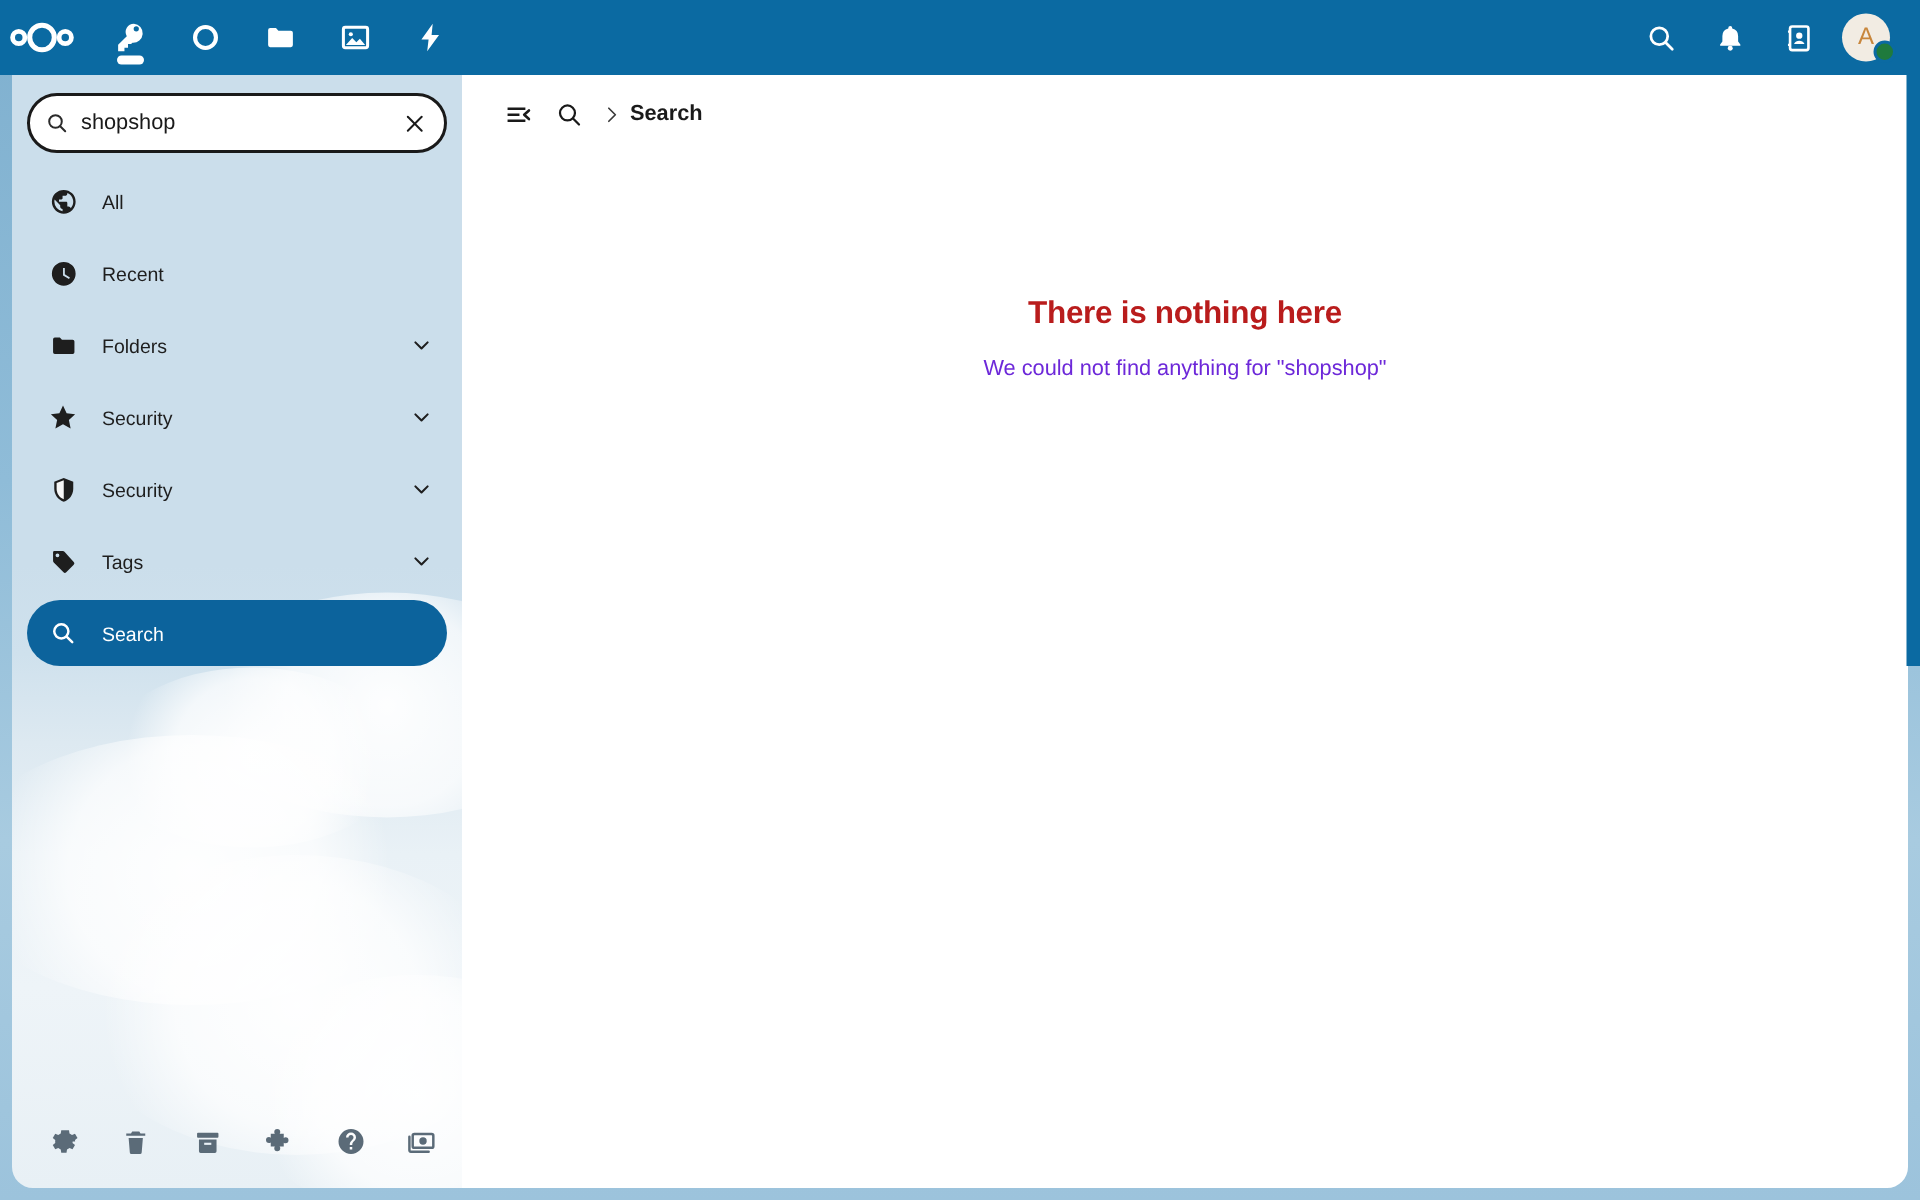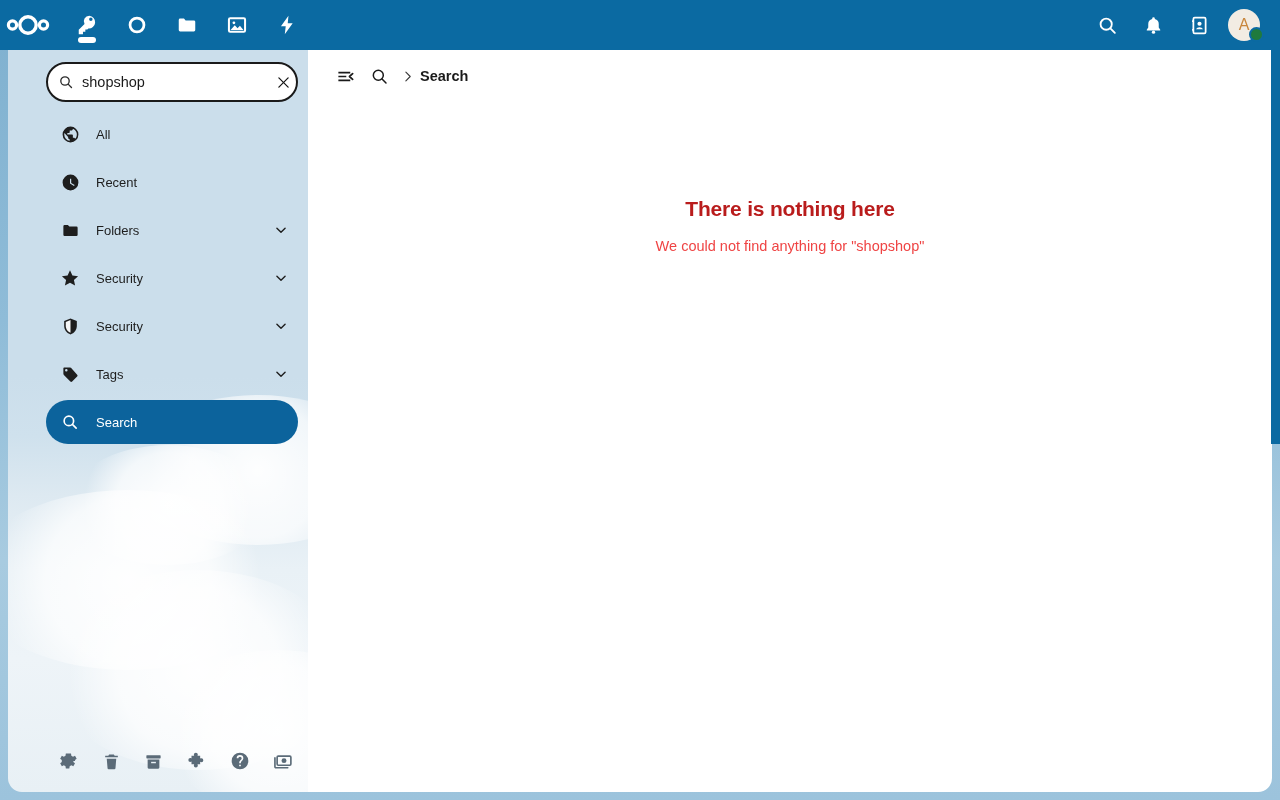--- a/index.html
+++ b/index.html
@@ -65,21 +65,20 @@
     overflow: hidden; display: flex; z-index: 10;
   }
 
   
   #sidebar {
     width: 300px; height: 742px; flex: 0 0 300px;
     position: relative; overflow: hidden;
     background: linear-gradient(180deg,
       #cbdeeb 0%, #cbdeeb 44%, #cfe1ed 52%,
       #dde9f1 60%, #e9f1f6 70%, #eef4f8 82%, #e8f0f5 100%);
-    padding-left: 28px;
   }
   
   .cloud {
     position: absolute; border-radius: 50%;
     background: radial-gradient(circle, rgba(255,255,255,0.96) 0%,
        rgba(255,255,255,0.72) 45%, rgba(255,255,255,0) 72%);
     pointer-events: none;
   }
   .c1 { width: 260px; height: 150px; left: 120px; top: 345px; }
   .c2 { width: 200px; height: 120px; left: 60px;  top: 395px; }
@@ -146,21 +145,21 @@
             justify-content: center; }
   .bc-current {
     font-size: 14.5px; font-weight: bold; color: #1a1a1a; margin-left: 2px;
   }
   .empty {
     margin-top: 95px; text-align: center; width: 100%;
   }
   .empty h2 {
     font-size: 21px; font-weight: bold; color: #b91c1c; letter-spacing: -.2px;
   }
-  .empty p { margin-top: 17px; font-size: 14.5px; color: #ef4444; }
+  .empty p { margin-top: 17px; font-size: 14.5px; color: #6d28d9; }
 
   
   #scrollbar {
     position: absolute; right: 0; top: 48px; width: 9px; height: 396px;
     background: #0b6aa2; z-index: 60;
   }
 </style>
 </head>
 <body>
 

